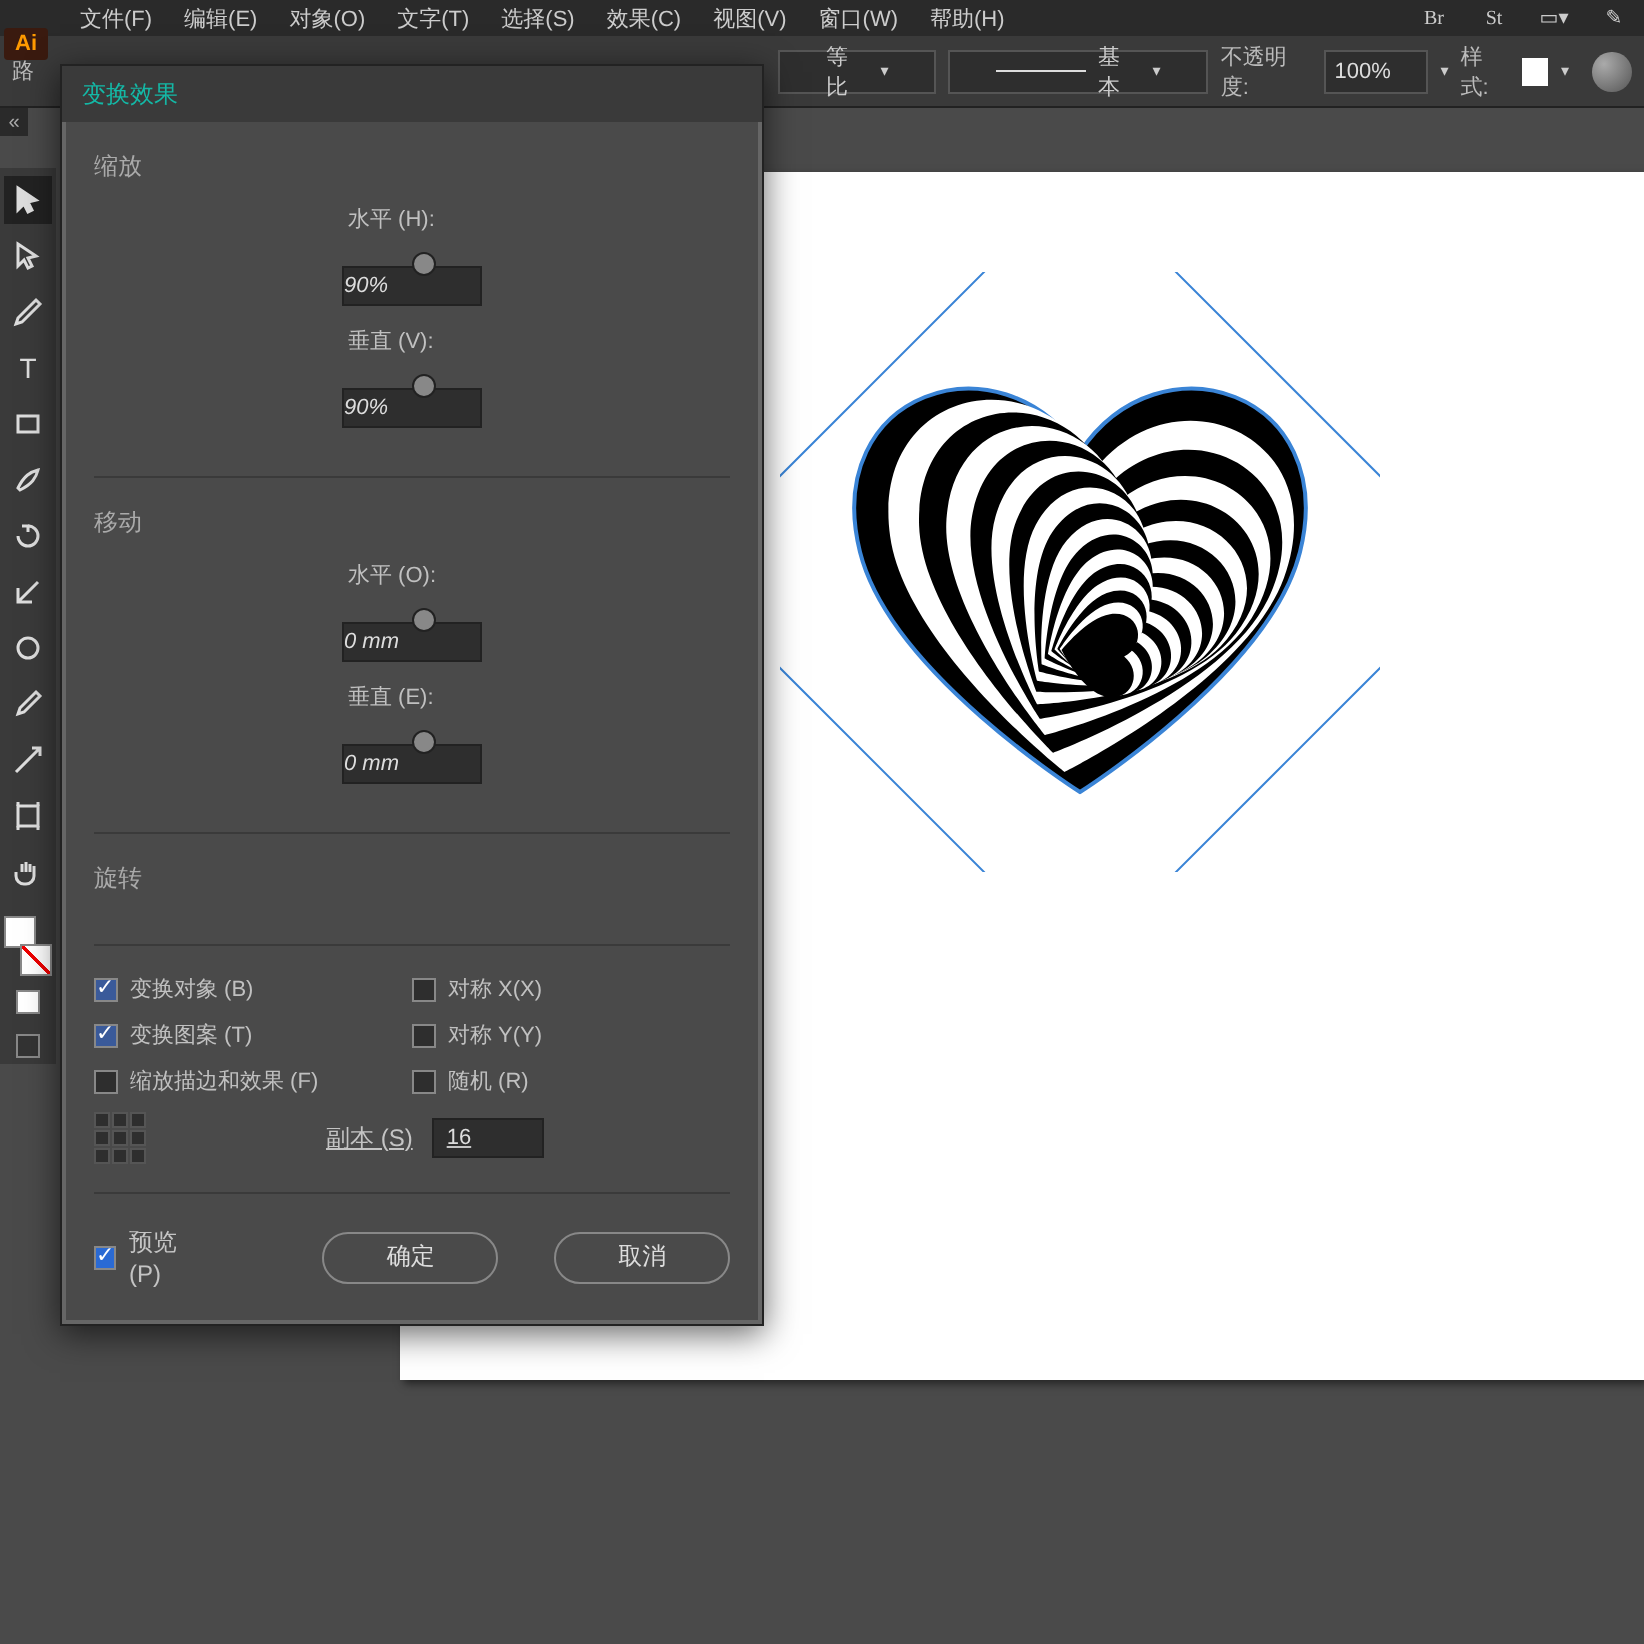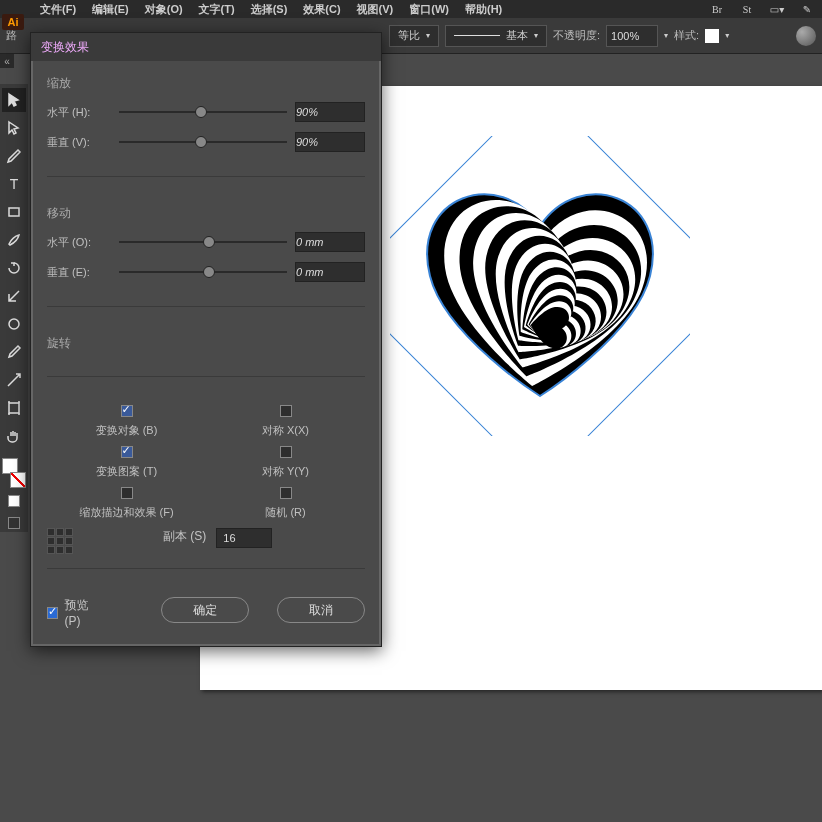--- a/index.html
+++ b/index.html
@@ -1,29 +1,29 @@
 <!DOCTYPE html>
 <html><head>
 <meta charset="utf-8">
 <style>
   * { box-sizing: border-box; margin: 0; padding: 0; font-family: "Microsoft YaHei", sans-serif; }
   body { width: 822px; height: 822px; background: #4a4a4a; overflow: hidden; position: relative; }
 
   
   .menubar { height: 18px; background: #2a2a2a; display: flex; align-items: center; font-size: 11px; color: #ccc; padding-left: 2px; }
   .ai-logo { width: 22px; height: 16px; background: #3a1a0f; color: #ff9a00; font-weight: bold; font-size: 11px; display: flex; align-items: center; justify-content: center; margin-right: 8px; border-radius: 2px; margin-top: 25px; }
-  .menubar .menu-item { padding: 0 8px; cursor: default; font-weight: bold; }
+  .menubar .menu-item { padding: 0 8px; cursor: default; }
   .menubar .spacer { flex: 1; }
   .menubar .icon-btn { width: 22px; height: 16px; margin: 0 4px; display: flex; align-items: center; justify-content: center; color: #ccc; font-size: 10px; font-family: Liberation Serif, serif; }
   .wing-icon { color: #7ea; font-size: 14px; }
 
   
   .controlbar { height: 36px; background: #3a3a3a; border-bottom: 1px solid #222; display: flex; align-items: center; padding: 0 6px; font-size: 11px; color: #ccc; gap: 6px; }
   .ctrl-label { color: #bbb; }
-  .ctrl-drop { height: 22px; background: #2e2e2e; border: 1px solid #555; display: flex; align-items: center; padding: 0 8px; gap: 6px; }
+  .ctrl-drop { height: 22px; background: #2e2e2e; border: 1px solid #555; display: flex; align-items: center; padding: 0 23px; gap: 6px; }
   .ctrl-input { height: 22px; width: 52px; background: #2e2e2e; color: #ddd; border: 1px solid #555; padding: 0 4px; font-size: 11px; }
   .stroke-line { width: 46px; height: 1px; background: #ddd; }
   .chev { font-size: 8px; color: #ccc; }
   .opacity-swatch { width: 14px; height: 14px; background: #fff; }
   .globe { width: 20px; height: 20px; border-radius: 50%; background: radial-gradient(circle at 30% 30%, #aaa, #555); }
 
   
   .edge-tab { position: absolute; left: 0; top: 54px; width: 14px; height: 14px; background: #2a2a2a; color: #aaa; font-size: 10px; display: flex; align-items: center; justify-content: center; }
 
   
@@ -38,43 +38,43 @@
   .mini-tool { width: 24px; height: 18px; display:flex; align-items:center; justify-content:center; }
   .mini-sq { width:12px; height:12px; background:#fff; border:1px solid #888; }
   .artboard { position: absolute; left: 200px; top: 86px; width: 622px; height: 604px; background: #fff; box-shadow: 2px 2px 4px rgba(0,0,0,0.5); }
 
   
   .art { position: absolute; left: 190px; top: 50px; width: 300px; height: 300px; }
   .bbox { position:absolute; left: 190px; top: 50px; width: 300px; height: 300px; }
 
   
   .dialog { position: absolute; left: 30px; top: 32px; width: 352px; background: #4a4a4a; border: 1px solid #222; box-shadow: 0 4px 16px rgba(0,0,0,0.6), 0 0 0 2px #666 inset; }
-  .dlg-title { height: 28px; background: #3a3a3a; color: #f0abfc; font-size: 12px; display: flex; align-items: center; padding: 0 10px; }
+  .dlg-title { height: 28px; background: #3a3a3a; color: #14b8a6; font-size: 12px; display: flex; align-items: center; padding: 0 10px; }
   .dlg-body { padding: 14px 16px 18px; color: #c4c4c4; font-size: 12px; }
-  .section { border-bottom: 1px solid #3a3a3a; padding-bottom: 14px; margin-bottom: 28px; }
+  .section { border-bottom: 1px solid #3a3a3a; padding-bottom: 14px; margin-bottom: 14px; }
   .section:last-of-type { border-bottom: none; }
   .sec-title { color: #aaa; margin-bottom: 10px; font-size: 12px; }
-  .row { display: flex; align-items: center; gap: 8px; margin-bottom: 10px; }
+  .row { display: flex; align-items: center; gap: 8px; margin-bottom: 10px; flex-direction: column; }
   .row-label { width: 64px; color: #c0c0c0; font-size: 11px; }
   .slider { flex: 1; position: relative; height: 14px; }
   .track { position: absolute; top: 6px; left: 0; right: 0; height: 2px; background: #2a2a2a; }
   .thumb { position: absolute; top: 1px; width: 12px; height: 12px; border-radius: 50%; background: #888; border: 1px solid #222; }
   .num-input { width: 70px; height: 20px; background: #2e2e2e; border: 1px solid #222; color: #ddd; font-size: 11px; padding: 0 0; font-style: italic; }
   .angle-dial { width: 32px; height: 32px; border-radius: 50%; border: 2px solid #888; position: relative; }
   .angle-dial::after { content: ''; position: absolute; left: 50%; top: 50%; width: 14px; height: 2px; background: #888; transform-origin: left center; transform: rotate(-6deg); }
   .small-input { width: 56px; height: 20px; background: #2e2e2e; border: 1px solid #222; color: #ddd; font-size: 11px; padding: 0 6px; }
   .opts { display: flex; flex-wrap: wrap; }
-  .opt { width: 50%; display: flex; align-items: center; gap: 6px; font-size: 11px; color: #c0c0c0; margin-bottom: 8px; flex-direction: column; }
+  .opt { width: 50%; display: flex; align-items: center; gap: 6px; font-size: 11px; color: #c0c0c0; margin-bottom: 8px; }
   .cb { width: 12px; height: 12px; border: 1px solid #888; background: #2e2e2e; position: relative; }
   .cb.checked { background: #3a5a9a; }
   .cb.checked::after { content: '✓'; position: absolute; left: 0; top: -3px; color: #fff; font-size: 11px; }
   .anchor-grid { width: 26px; height: 26px; display: grid; grid-template: repeat(3,1fr)/repeat(3,1fr); gap: 1px; }
   .anchor-grid span { background: #2e2e2e; border:1px solid #555; }
-  .copies-row { display: flex; gap: 10px; }
-  .dlg-footer { display: flex; align-items: flex-start; gap: 28px; margin-top: 16px; }
+  .copies-row { display: flex; align-items: center; gap: 10px; text-decoration: underline; }
+  .dlg-footer { display: flex; align-items: center; gap: 28px; margin-top: 16px; }
   .dlg-footer .left { display:flex; align-items:center; gap:6px; }
   .dlg-footer .spacer { flex:1; }
   .btn { width: 92px; height: 26px; border: 1px solid #888; border-radius: 14px; background: transparent; color: #ddd; font-size: 12px; }
   .cb.preview { background:#2a6ad4; }
   .cb.preview::after { content:'✓'; position:absolute; left:0; top:-3px; color:#fff; font-size:11px; }
 </style>
 </head>
 <body>
 
 <div class="menubar">

